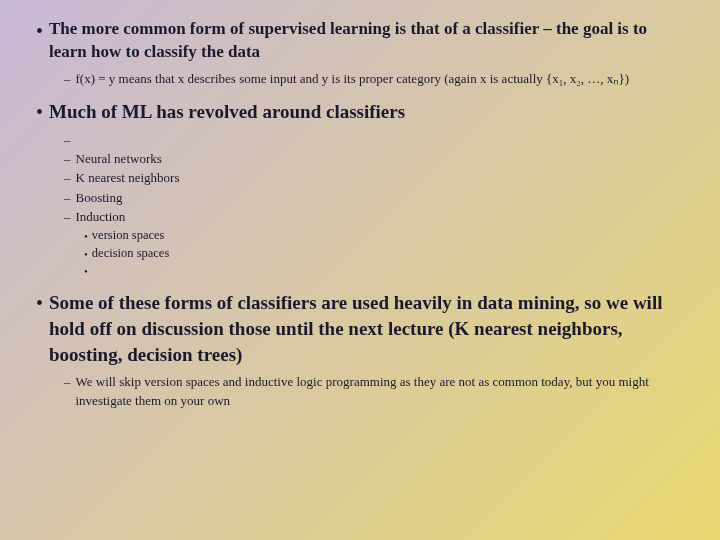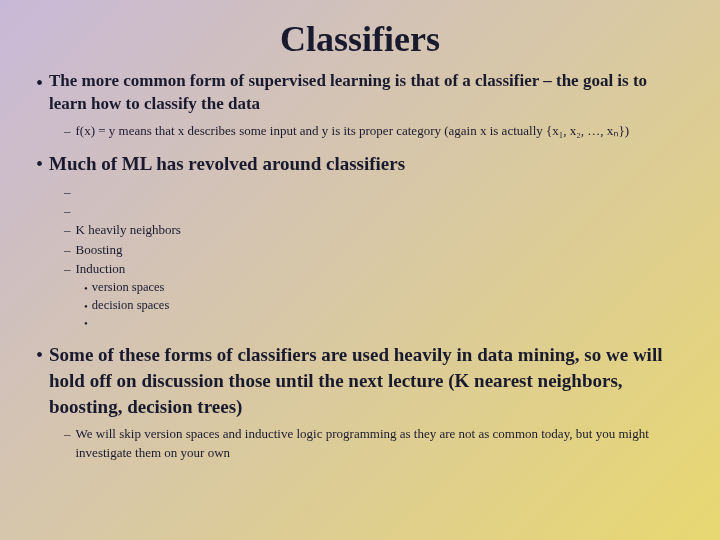--- a/index.html
+++ b/index.html
@@ -81,21 +81,20 @@
       margin-bottom: 6px;
     }
     .large-bullet {
       font-size: 19px;
     }
   </style>
 </head>
 <body>
 
 <div class="slide">
-  <div class="slide-title">Classifiers</div>
 
   <div class="section">
     <div class="bullet-main">
       <span class="bullet-dot">•</span>
       <span class="bullet-text">The more common form of supervised learning is that of a classifier – the goal is to learn how to classify the data</span>
     </div>
     <div class="sub-bullets">
       <div class="sub-bullet">
         <span class="dash">–</span>
         <span>f(x) = y means that x describes some input and y is its proper category (again x is actually {x₁, x₂, …, xₙ})</span>
@@ -107,24 +106,25 @@
     <div class="bullet-main large-bullet">
       <span class="bullet-dot">•</span>
       <span class="bullet-text">Much of ML has revolved around classifiers</span>
     </div>
     <div class="sub-bullets">
       <div class="sub-bullet">
         <span class="dash">–</span>
       </div>
       <div class="sub-bullet">
         <span class="dash">–</span>
+        <span>Neural networks</span>
       </div>
       <div class="sub-bullet">
         <span class="dash">–</span>
-        <span>K heavily neighbors</span>
+        <span>K nearest neighbors</span>
       </div>
       <div class="sub-bullet">
         <span class="dash">–</span>
         <span>Boosting</span>
       </div>
       <div class="sub-bullet">
         <span class="dash">–</span>
         <span>Induction</span>
       </div>
       <div class="sub-sub-bullets">

